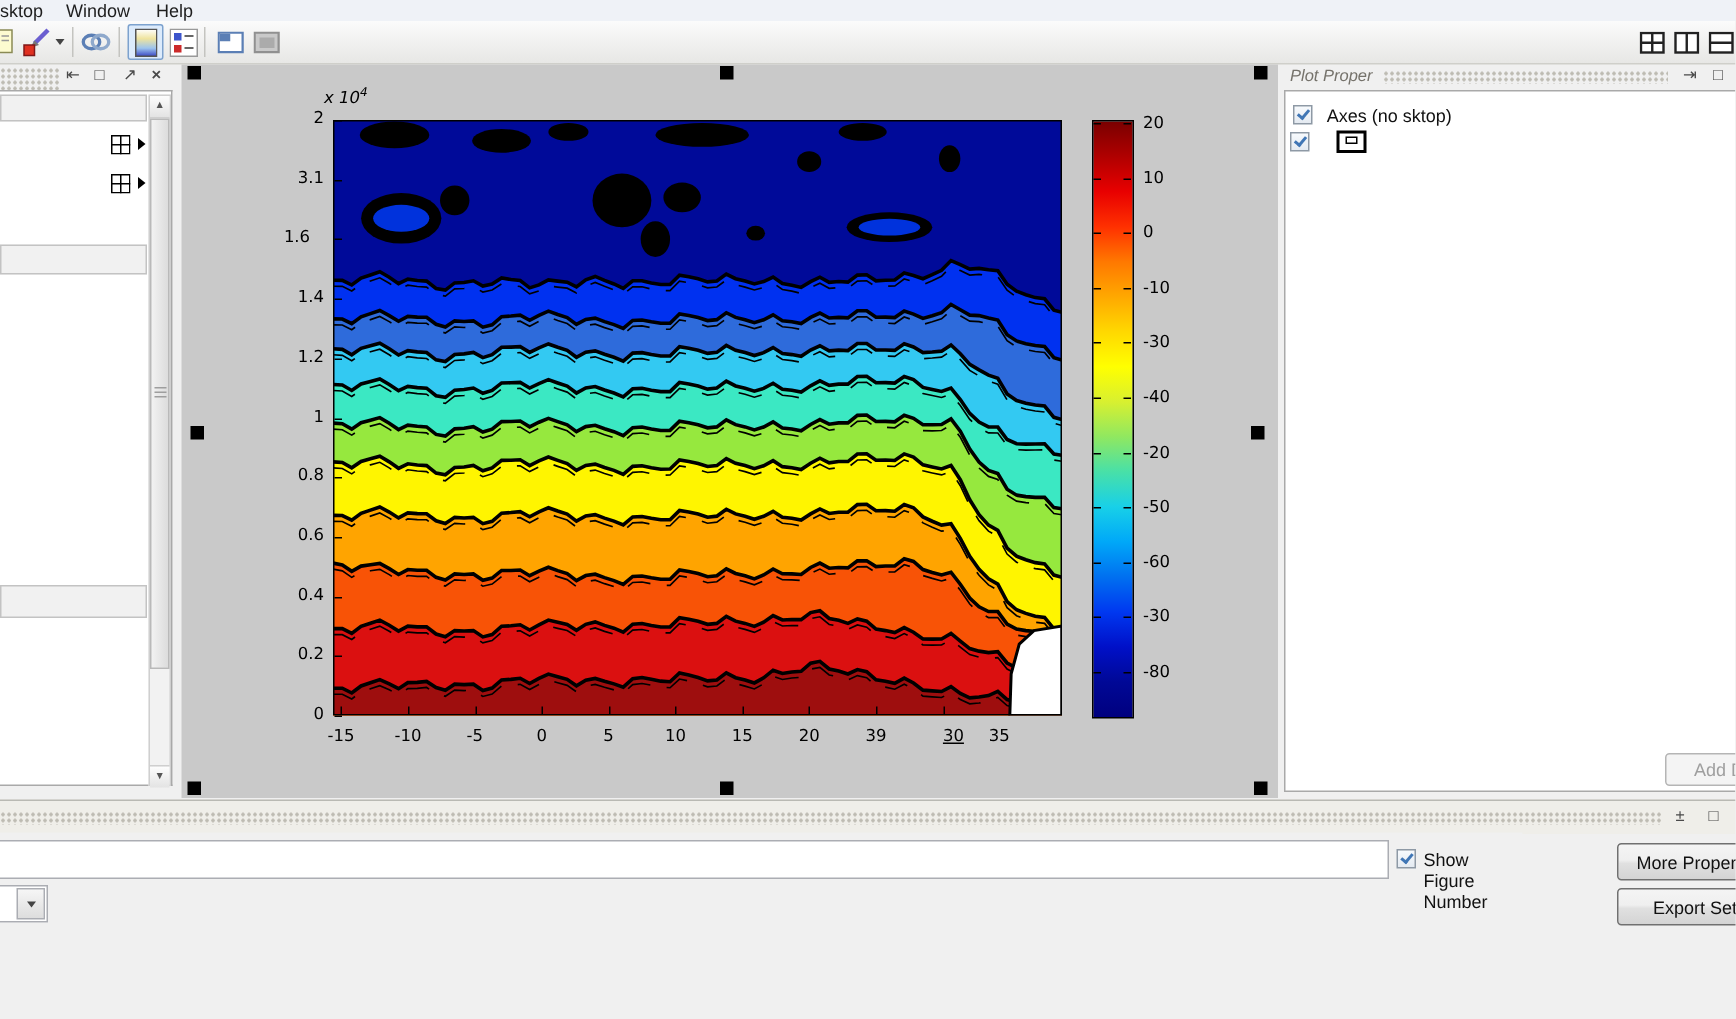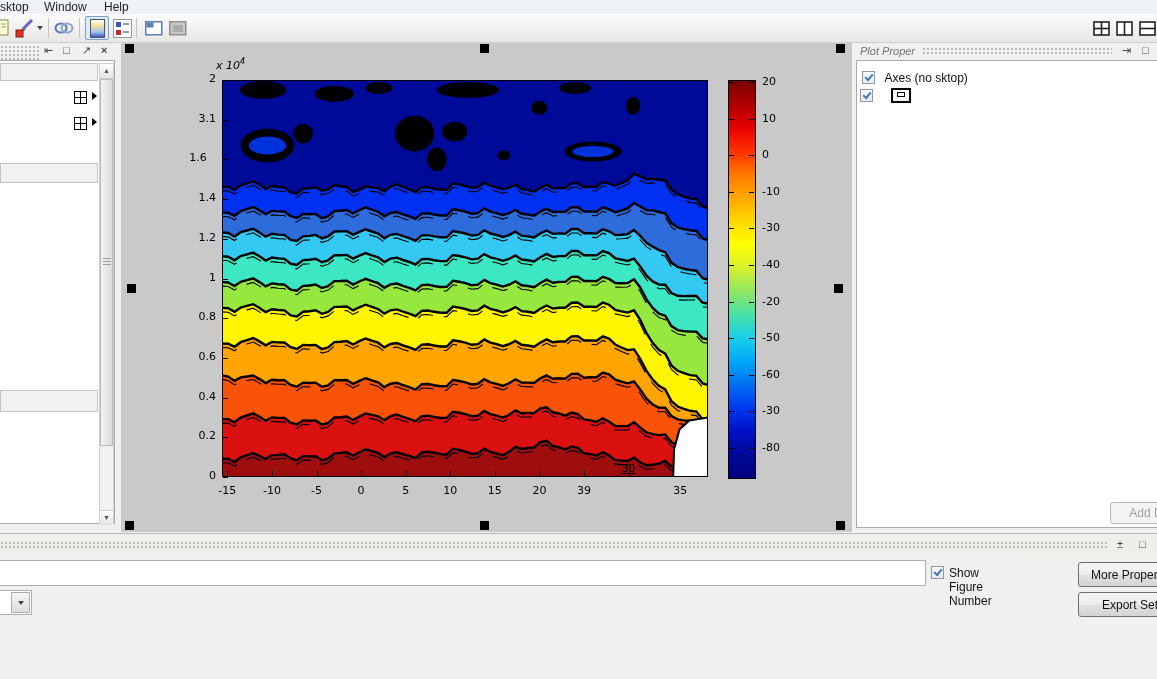--- a/index.html
+++ b/index.html
@@ -250,23 +250,23 @@
         <span class="tick-label" style="left:270.69908256880734px;top:441px;width:28px;text-align:center;">5</span>
         <span class="tickmark" style="left:284.69908256880734px;top:428px;width:1px;height:5px;"></span>
         <span class="tick-label" style="left:315.28623853211013px;top:441px;width:28px;text-align:center;">10</span>
         <span class="tickmark" style="left:329.28623853211013px;top:428px;width:1px;height:5px;"></span>
         <span class="tick-label" style="left:359.87339449541287px;top:441px;width:28px;text-align:center;">15</span>
         <span class="tickmark" style="left:373.87339449541287px;top:428px;width:1px;height:5px;"></span>
         <span class="tick-label" style="left:404.4605504587156px;top:441px;width:28px;text-align:center;">20</span>
         <span class="tickmark" style="left:418.4605504587156px;top:428px;width:1px;height:5px;"></span>
         <span class="tick-label" style="left:449.0477064220184px;top:441px;width:28px;text-align:center;">39</span>
         <span class="tickmark" style="left:463.0477064220184px;top:428px;width:1px;height:5px;"></span>
-        <span class="tick-label" style="left:493.6348623853211px;top:419px;width:28px;text-align:center;text-decoration:underline;">30</span>
+        <span class="tick-label" style="left:493.6348623853211px;top:441px;width:28px;text-align:right;text-decoration:underline;">30</span>
         <span class="tickmark" style="left:507.6348623853211px;top:428px;width:1px;height:5px;"></span>
-        <span class="tick-label" style="left:538.2220183486238px;top:441px;width:28px;text-align:right;">35</span>
+        <span class="tick-label" style="left:538.2220183486238px;top:441px;width:28px;text-align:left;">35</span>
         <span class="tickmark" style="left:552.2220183486238px;top:428px;width:1px;height:5px;"></span>
         <span class="tick-label" style="left:59px;top:426px;width:36px;text-align:right;">0</span>
         <span class="tickmark" style="left:102px;top:434px;width:5px;height:1px;"></span>
         <span class="tick-label" style="left:59px;top:386.3px;width:36px;text-align:right;">0.2</span>
         <span class="tickmark" style="left:102px;top:394.3px;width:5px;height:1px;"></span>
         <span class="tick-label" style="left:59px;top:346.6px;width:36px;text-align:right;">0.4</span>
         <span class="tickmark" style="left:102px;top:354.6px;width:5px;height:1px;"></span>
         <span class="tick-label" style="left:59px;top:306.9px;width:36px;text-align:right;">0.6</span>
         <span class="tickmark" style="left:102px;top:314.9px;width:5px;height:1px;"></span>
         <span class="tick-label" style="left:59px;top:267.2px;width:36px;text-align:right;">0.8</span>

